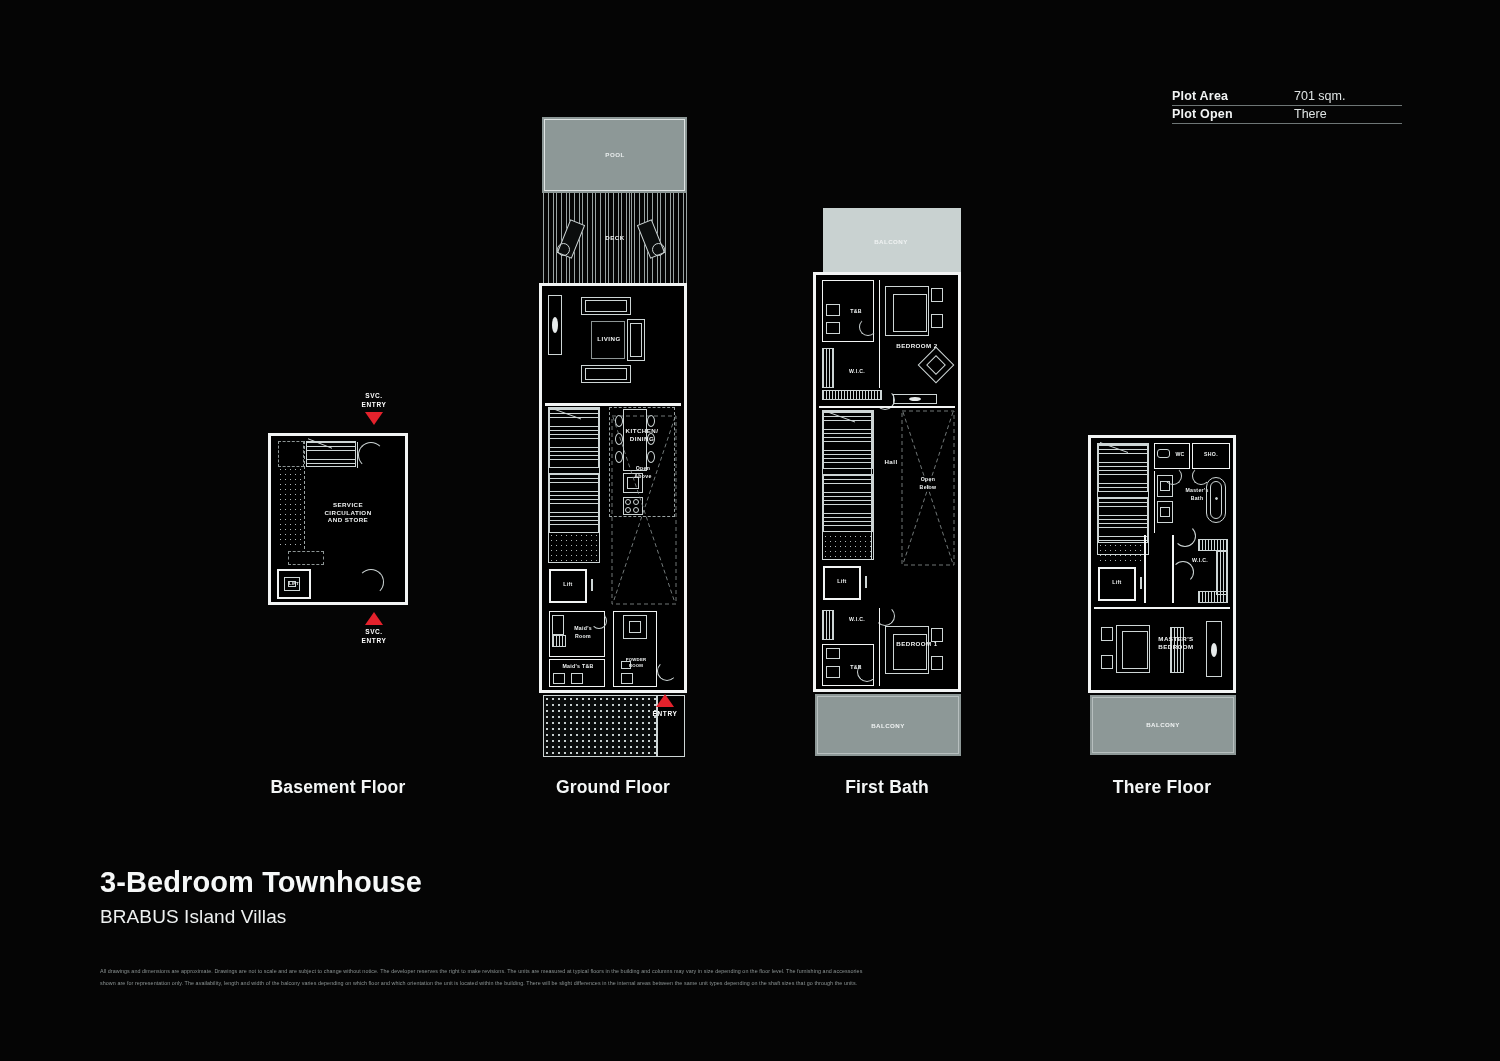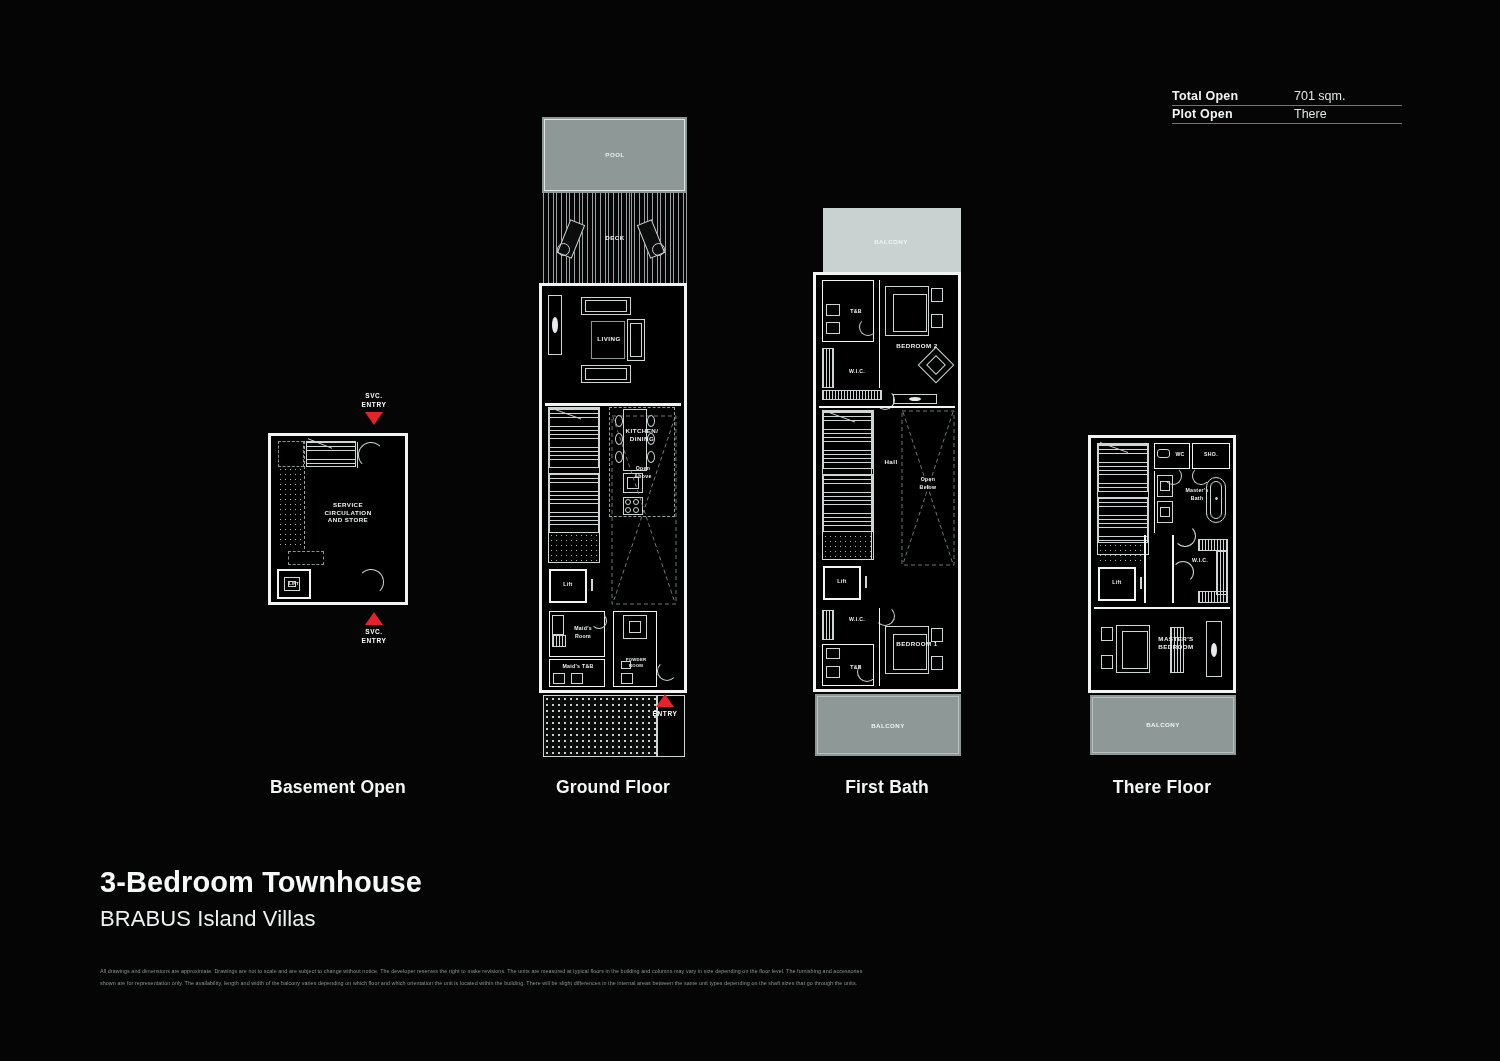--- a/index.html
+++ b/index.html
@@ -51,33 +51,33 @@
      border-right:9px solid transparent;border-top:13px solid #e4222c;}
   .tri-up{position:absolute;width:0;height:0;border-left:9px solid transparent;
      border-right:9px solid transparent;border-bottom:13px solid #e4222c;}
   .entry-txt{position:absolute;font-size:6.5px;font-weight:bold;letter-spacing:.6px;
      color:#ffffff;text-align:center;line-height:8.5px;white-space:pre;}
   .floor-name{position:absolute;font-size:17.5px;font-weight:bold;letter-spacing:.2px;
      color:#f4f6f6;text-align:center;}
 
   
   #title-main{left:100px;top:866px;font-size:29px;font-weight:bold;letter-spacing:.1px;color:#f6f8f8;}
-  #title-sub{left:100px;top:906px;font-size:22px;color:#eef1f1;letter-spacing:.1px;}
+  #title-sub{left:100px;top:906px;font-size:19px;color:#eef1f1;letter-spacing:.1px;}
 
   
   #disclaimer{left:100px;top:966px;width:1310px;font-size:5.35px;line-height:11.5px;
      color:#8c9494;letter-spacing:.08px;text-align:left;}
   #disclaimer p{margin:0;}
 </style>
 </head>
 <body>
 
 <div class="abs" id="area-table">
   <div class="row">
-    <span class="lbl">Total Open</span>
+    <span class="lbl">Plot Area</span>
     <span class="val">701 sqm.</span>
   </div>
   <div class="row">
     <span class="lbl">Plot Open</span>
     <span class="val">There</span>
   </div>
 </div>
 
 <div class="plan" id="plan-basement" style="left:268px;top:433px;width:140px;height:172px;">
   <div class="shell" style="left:0;top:0;width:140px;height:172px;"></div>
@@ -116,21 +116,21 @@
 <div class="abs" style="left:352px;top:392px;width:44px;">
   <div class="entry-txt" style="left:0;top:0;width:44px;">SVC.
 ENTRY</div>
   <div class="tri-down" style="left:13px;top:20px;"></div>
 </div>
 <div class="abs" style="left:352px;top:612px;width:44px;">
   <div class="tri-up" style="left:13px;top:0;"></div>
   <div class="entry-txt" style="left:0;top:16px;width:44px;">SVC.
 ENTRY</div>
 </div>
-<div class="floor-name" style="left:238px;top:777px;width:200px;">Basement Open</div>
+<div class="floor-name" style="left:238px;top:777px;width:200px;">Basement Floor</div>
 
 <div class="plan" id="plan-ground" style="left:539px;top:117px;width:148px;height:640px;">
 
   <div class="grey" style="left:3px;top:0;width:145px;height:76px;"></div>
   <div class="abs" style="left:5px;top:2px;width:141px;height:72px;border:.8px solid #dfe4e4;box-sizing:border-box;"></div>
   <div class="room-lbl" style="left:38px;top:34px;width:76px;color:#e9eded;">POOL</div>
 
   <div class="deckstripe" style="left:4px;top:76px;width:144px;height:90px;"></div>
   <div class="room-lbl" style="left:52px;top:117px;width:48px;">DECK</div>
 

